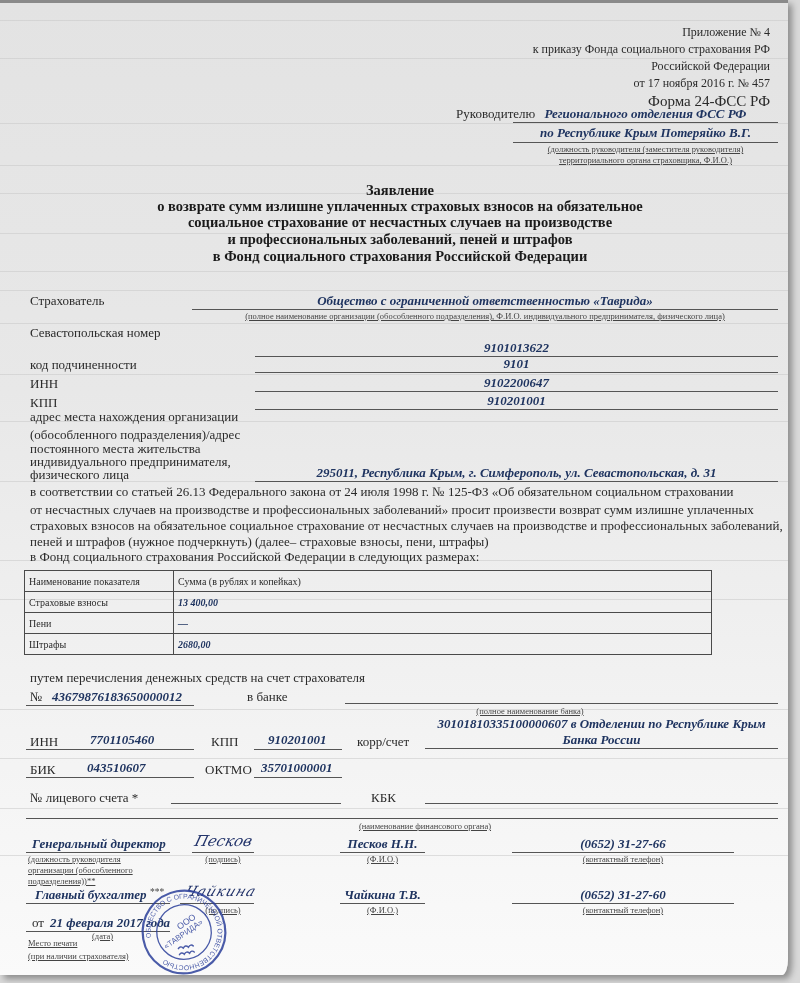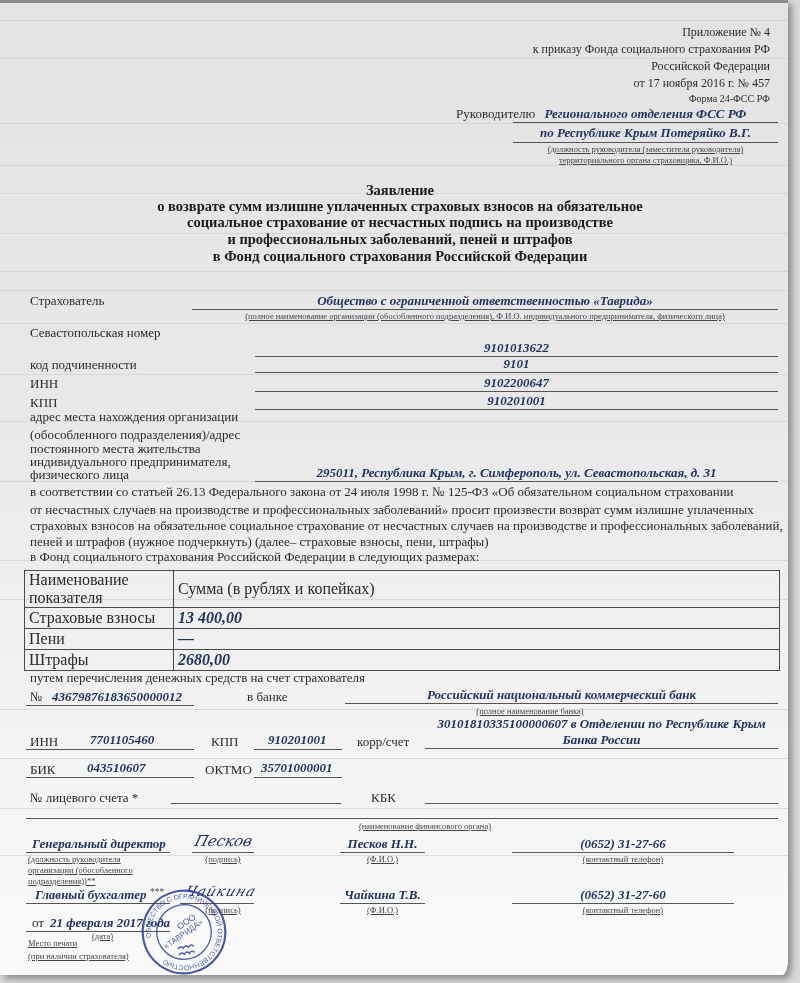--- a/index.html
+++ b/index.html
@@ -20,21 +20,21 @@
   .abs { position:absolute; white-space:nowrap; }
   .r { text-align:right;margin-top:8px; }
   .c { text-align:center; }
   .t13 { font-size:13px; }
   .t12 { font-size:12px; }
   .t10 { font-size:9.5px; color:#444; }
   .t9 { font-size:8.5px; color:#444;text-decoration:underline; }
   .blue { color:#1f3460; font-style:italic; font-weight:bold; }
   .line { position:absolute; height:0; border-top:1.6px solid #555; }
   .title { font-size:14.5px; font-weight:bold; color:#1a1a1a; text-align:center; width:800px; left:0; }
-  table.sum { position:absolute; left:24px; top:567px; width:756px; border-collapse:collapse; font-size:16px; }
+  table.sum { position:absolute; left:24px; top:567px; width:688px; border-collapse:collapse; font-size:10px; }
   table.sum td { border:1.5px solid #4a4a4a; height:20px; padding:0 4px; }
   table.sum td.col1 { width:108px; }
   table.sum td.v { text-align:left; }
   .stamp { position:absolute; left:140px; top:885px; width:88px; height:88px; }
 </style>
 </head>
 <body>
 
 <div class="page">
 
@@ -54,33 +54,33 @@
     <div class="hl" style="top:596px"></div>
   <div class="hl" style="top:706px"></div>
     <div class="hl" style="top:755px"></div>
   <div class="hl" style="top:805px"></div>
     <div class="hl" style="top:852px"></div>
 
   <div class="abs r t12" style="right:18px;top:14px">Приложение № 4</div>
   <div class="abs r t12" style="right:18px;top:31px">к приказу Фонда социального страхования РФ</div>
   <div class="abs r t12" style="right:18px;top:48px">Российской Федерации</div>
   <div class="abs r t12" style="right:18px;top:65px">от 17 ноября 2016 г. № 457</div>
-  <div class="abs r t12" style="right:18px;top:82px;font-size:10px">Форма 24-ФСС РФ</div>
+  <div class="abs r t12" style="right:18px;top:82px;font-size:15px">Форма 24-ФСС РФ</div>
 
   <div class="abs t13" style="left:456px;top:103px">Руководителю</div>
   <div class="abs c blue t13" style="left:513px;width:265px;top:103px">Регионального отделения ФСС РФ</div>
   <div class="line" style="left:513px;width:265px;top:119px"></div>
   <div class="abs c blue t13" style="left:513px;width:265px;top:122px">по Республике Крым Потеряйко В.Г.</div>
   <div class="line" style="left:513px;width:265px;top:139px"></div>
   <div class="abs c t9" style="left:513px;width:265px;top:141px">(должность руководителя (заместителя руководителя)</div>
   <div class="abs c t9" style="left:513px;width:265px;top:152px">территориального органа страховщика, Ф.И.О.)</div>
 
   <div class="abs title" style="top:179px">Заявление</div>
   <div class="abs title" style="top:195px">о возврате сумм излишне уплаченных страховых взносов на обязательное</div>
-  <div class="abs title" style="top:211px">социальное страхование от несчастных подпись на производстве</div>
+  <div class="abs title" style="top:211px">социальное страхование от несчастных случаев на производстве</div>
   <div class="abs title" style="top:228px">и профессиональных заболеваний, пеней и штрафов</div>
   <div class="abs title" style="top:245px">в Фонд социального страхования Российской Федерации</div>
 
   <div class="abs t13" style="left:30px;top:290px">Страхователь</div>
   <div class="abs c blue t13" style="left:192px;width:586px;top:290px">Общество с ограниченной ответственностью «Таврида»</div>
   <div class="line" style="left:192px;width:586px;top:306px"></div>
   <div class="abs c t9" style="left:192px;width:586px;top:308px">(полное наименование организации (обособленного подразделения), Ф.И.О. индивидуального предпринимателя, физического лица)</div>
 
   <div class="abs t13" style="left:30px;top:322px">Севастопольская номер</div>
   <div class="abs c blue t13" style="left:255px;width:523px;top:337px">9101013622</div>
@@ -131,21 +131,20 @@
       <td class="v blue">2680,00</td>
     </tr>
   </tbody>
     </table>
 
   <div class="abs t13" style="left:30px;top:667px">путем перечисления денежных средств на счет страхователя</div>
   <div class="abs t13" style="left:30px;top:686px">№</div>
   <div class="abs blue t13" style="left:52px;top:686px">43679876183650000012</div>
   <div class="line" style="left:26px;width:168px;top:702px"></div>
   <div class="abs t13" style="left:247px;top:686px">в банке</div>
-  <div class="abs c blue t13" style="left:345px;width:433px;top:684px">Российский национальный коммерческий банк</div>
   <div class="line" style="left:345px;width:433px;top:700px"></div>
   <div class="abs c t9" style="left:400px;width:260px;top:703px">(полное наименование банка)</div>
 
   <div class="abs t13" style="left:30px;top:731px">ИНН</div>
   <div class="abs blue t13" style="left:90px;top:729px">7701105460</div>
   <div class="line" style="left:26px;width:168px;top:746px"></div>
   <div class="abs t13" style="left:211px;top:731px">КПП</div>
   <div class="abs blue t13" style="left:268px;top:729px">910201001</div>
   <div class="line" style="left:254px;width:88px;top:746px"></div>
   <div class="abs t13" style="left:357px;top:731px">корр/счет</div>

